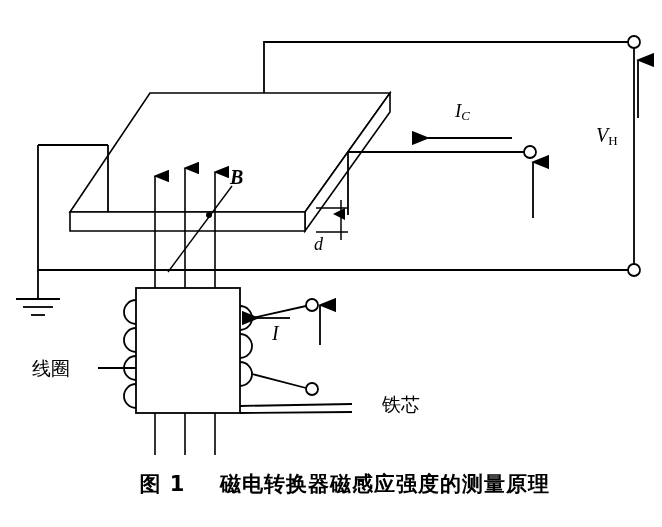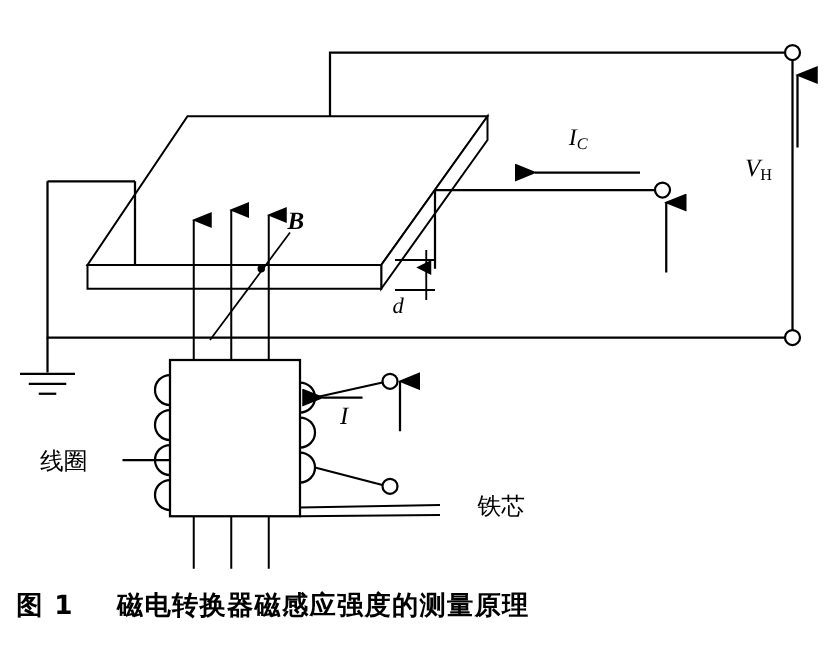--- a/index.html
+++ b/index.html
@@ -3,21 +3,21 @@
 <meta charset="utf-8">
 <style>
   html,body{margin:0;padding:0;background:#ffffff;}
   body{width:662px;height:527px;position:relative;overflow:hidden;
        font-family:"Liberation Sans", sans-serif;color:#000;}
   #stage{position:absolute;left:0;top:0;width:662px;height:527px;}
   svg{position:absolute;left:0;top:0;width:662px;height:527px;}
   .lbl{position:absolute;white-space:nowrap;text-align:center;}
   .cn{font-family:"DejaVu Sans","Liberation Sans",sans-serif;}
   .ital{font-family:"Liberation Serif",serif;font-style:italic;}
-  #caption{position:absolute;left:13px;top:470px;width:550px;text-align:left;
+  #caption{position:absolute;left:0;top:470px;width:550px;text-align:right;
            font-family:"DejaVu Sans","Liberation Sans",sans-serif;
            font-size:21px;font-weight:bold;letter-spacing:1px;}
 </style>
 </head>
 <body>
 
 <div id="stage">
 
   <svg viewBox="0 0 662 527">
     <defs>

